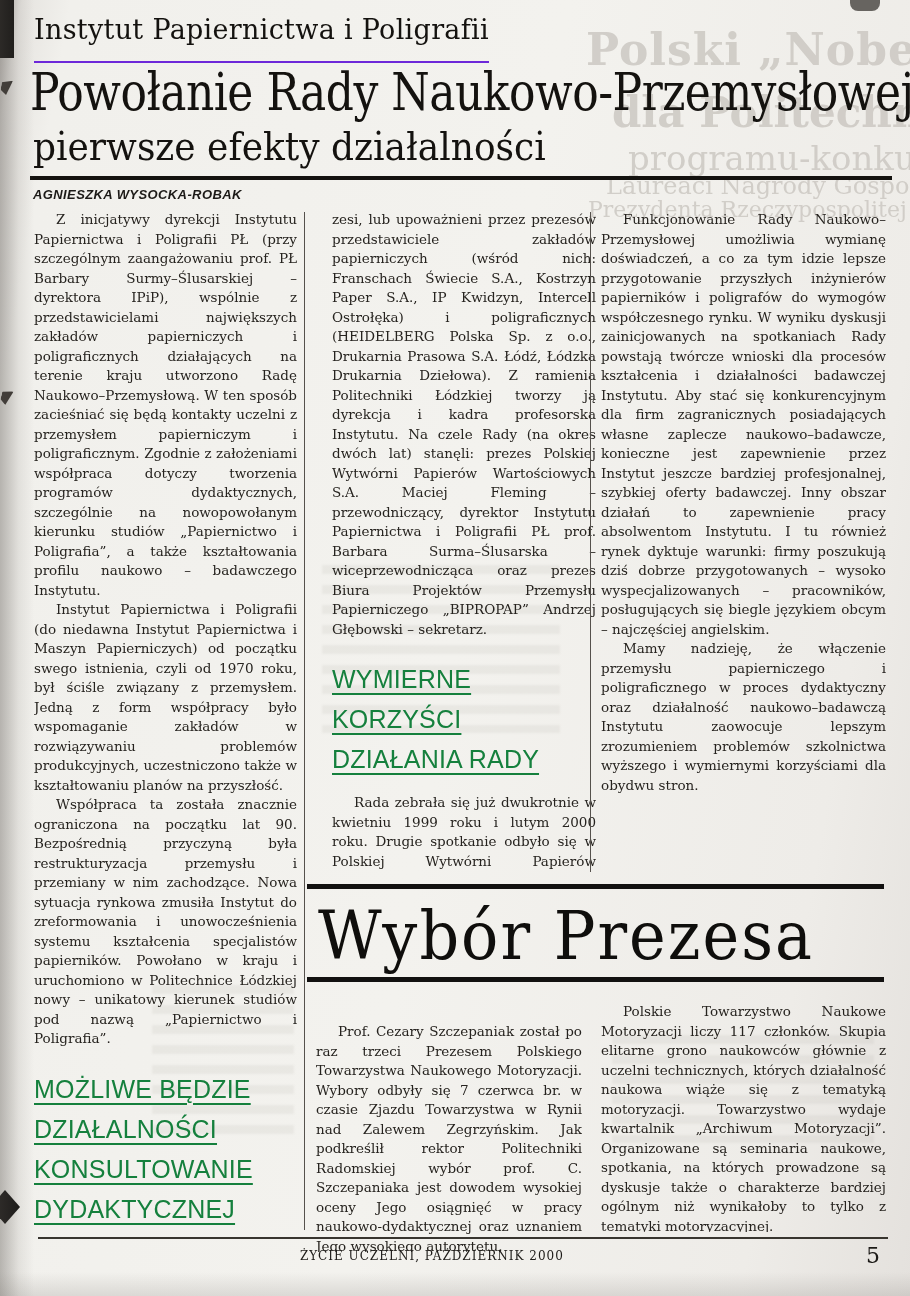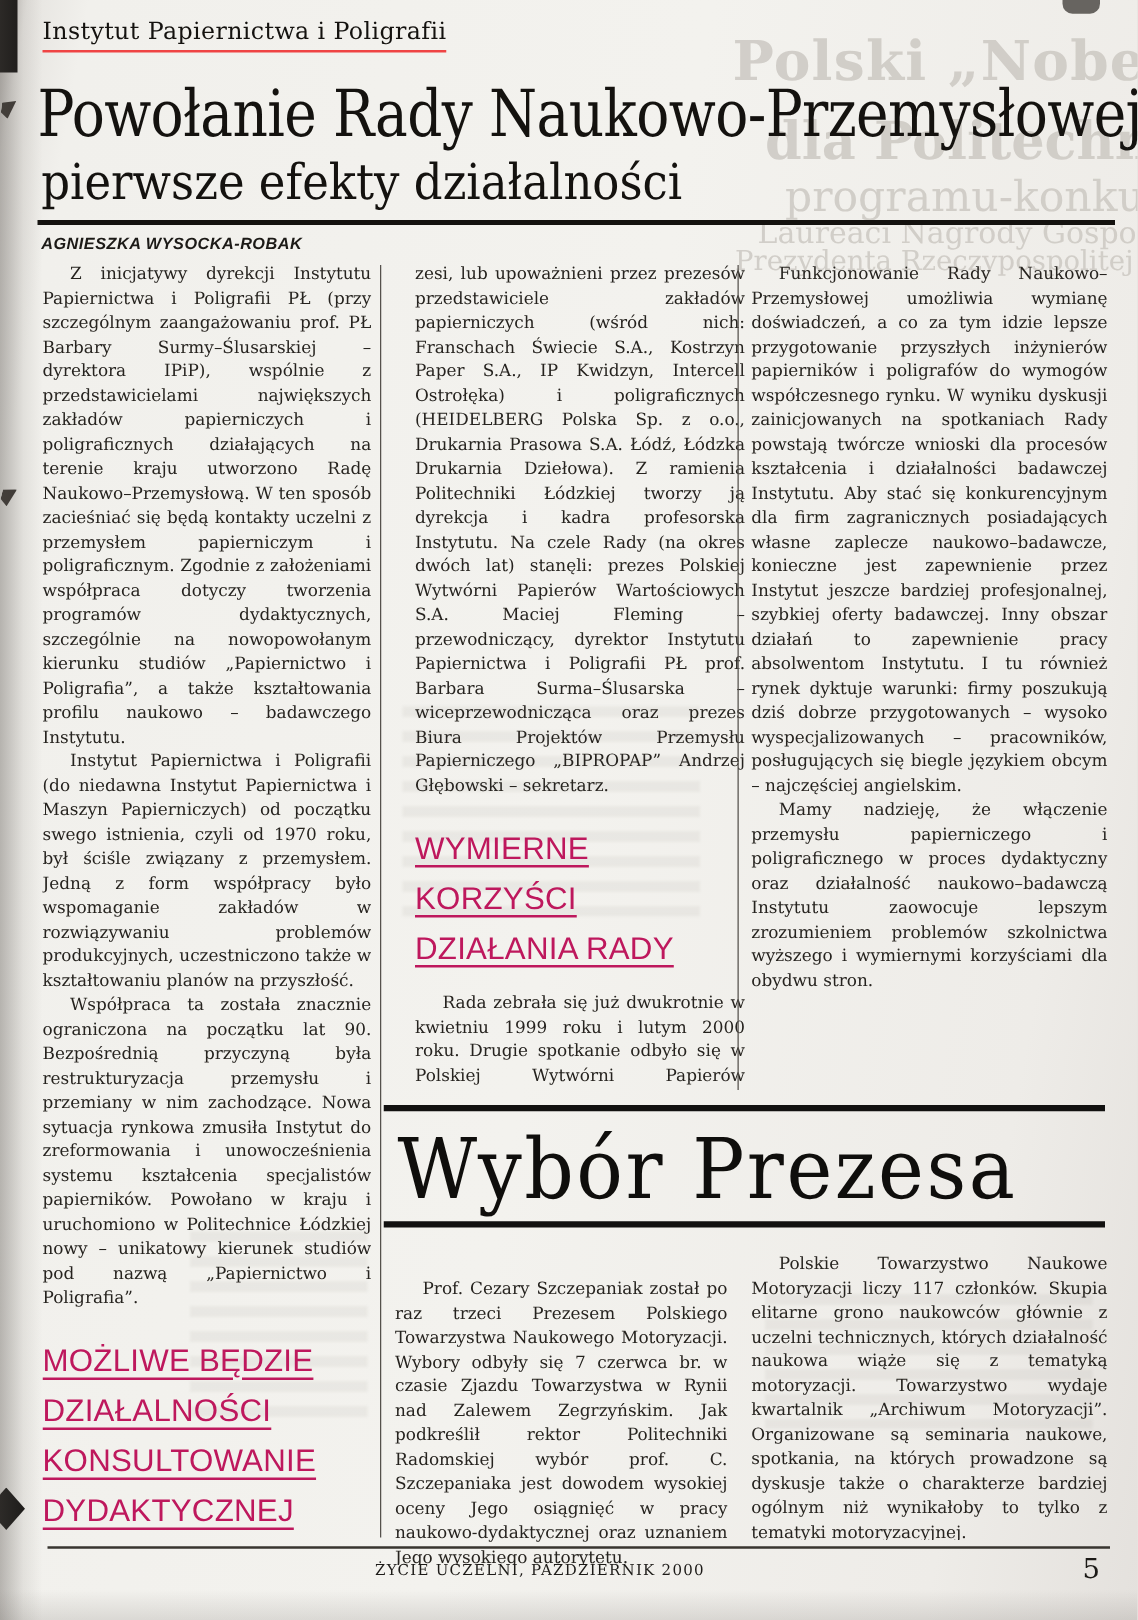--- a/index.html
+++ b/index.html
@@ -32,42 +32,42 @@
   .g2{left:612px;top:88px;font-size:42px;font-weight:700;}
   .g3{left:628px;top:138px;font-size:34px;}
   .g4{left:606px;top:172px;font-size:24px;}
   .g5{left:588px;top:197px;font-size:22px;}
   .bleed{opacity:.30;filter:blur(1.1px);
     background:repeating-linear-gradient(180deg,rgba(148,143,136,.34) 0 9px,rgba(0,0,0,0) 9px 20px);}
   .bleed1{left:322px;top:565px;width:238px;height:168px;}
   .bleed2{left:152px;top:985px;width:142px;height:158px;}
   .bleed3{left:612px;top:1035px;width:262px;height:108px;}
   
-  .masthead{left:34px;top:14px;font-size:19px;letter-spacing:.3px;color:#14120f;
-    border-bottom:2px solid #ef4444;padding-bottom:4px;display:inline-block;}
+  .masthead{left:34px;top:14px;font-size:27px;letter-spacing:.3px;color:#14120f;
+    border-bottom:2px solid #6d28d9;padding-bottom:16px;display:inline-block;}
   .title{left:30px;top:62px;font-size:44px;letter-spacing:-.5px;white-space:nowrap;color:#14120f;
     transform:scaleY(1.18);transform-origin:left top;}
   .subtitle{left:33px;top:124px;font-size:36px;white-space:nowrap;color:#14120f;
     transform:scaleY(1.10);transform-origin:left top;}
   .rule-header{left:30px;top:176px;width:862px;height:4px;background:#14120f;}
   .author{left:33px;top:187px;font-family:"Liberation Sans",sans-serif;
     font-style:italic;font-weight:700;font-size:13px;letter-spacing:.4px;color:#1c1a17;}
   
   .col{top:210px;font-size:13.5px;line-height:19.5px;text-align:justify;
     color:#26231f;overflow:hidden;hyphens:auto;}
   .col p{margin:0;text-indent:22px;}
   .col p.cont{text-indent:0;}
   #col1{left:34px;width:263px;height:1022px;}
   #col2{left:332px;width:264px;height:663px;}
   #col3{left:601px;width:285px;height:663px;}
   .vdiv{width:1px;background:#55514c;}
   #vdiv1{left:304px;top:212px;height:1018px;}
   #vdiv2{left:590px;top:212px;height:660px;}
   .subhead{font-family:"Liberation Sans",sans-serif;font-size:25px;line-height:40px;
-    margin:20px 0 14px;color:#be185d;text-align:left;text-indent:0;letter-spacing:.2px;}
+    margin:20px 0 14px;color:#15803d;text-align:left;text-indent:0;letter-spacing:.2px;}
   .subhead .hl{text-decoration:underline;text-decoration-thickness:2px;text-underline-offset:5px;}
   
   .a2-rule{left:307px;width:577px;height:5px;background:#121110;}
   .a2-rule-top{top:884px;}
   .a2-rule-bottom{top:977px;}
   .a2-title{left:318px;top:896px;font-size:62px;letter-spacing:2px;white-space:nowrap;color:#0f0e0c;
     transform:scaleY(1.08);transform-origin:left top;}
   #a2col1{left:316px;top:1002px;width:266px;height:230px;margin-top:20px;}
   #a2col2{left:601px;top:1002px;width:285px;height:230px;}
   

